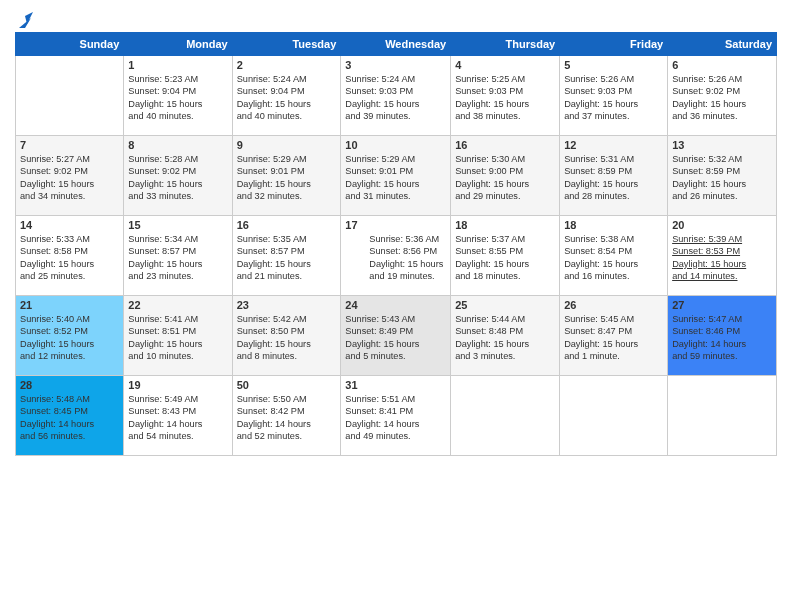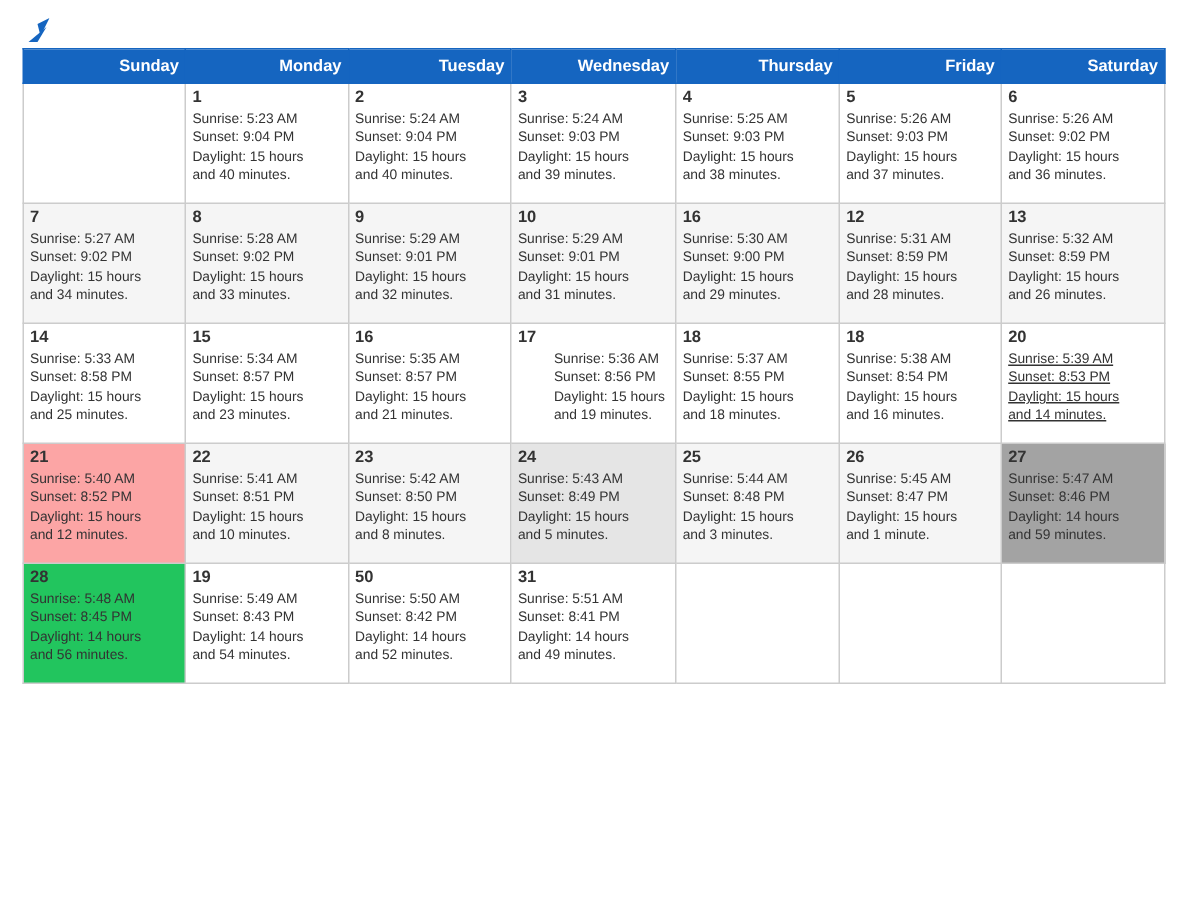--- a/index.html
+++ b/index.html
@@ -257,21 +257,21 @@
           </td>
           <td style="background-color: rgb(255, 255, 255);">
             <span class="day-number">20</span>
             <div class="day-info" style="white-space: pre-line; text-decoration: underline;">Sunrise: 5:39 AM
 Sunset: 8:53 PM
 Daylight: 15 hours
 and 14 minutes.</div>
           </td>
         </tr>
         <tr>
-          <td style="background-color: #fca5a5;">
+          <td style="background-color: #7dd3fc;">
             <span class="day-number">21</span>
             <div class="day-info" style="white-space: pre-line;">Sunrise: 5:40 AM
 Sunset: 8:52 PM
 Daylight: 15 hours
 and 12 minutes.</div>
           </td>
           <td style="background-color: rgb(245, 245, 245);">
             <span class="day-number">22</span>
             <div class="day-info" style="white-space: pre-line;">Sunrise: 5:41 AM
 Sunset: 8:51 PM
@@ -299,30 +299,30 @@
 Daylight: 15 hours
 and 3 minutes.</div>
           </td>
           <td style="background-color: rgb(245, 245, 245);">
             <span class="day-number">26</span>
             <div class="day-info" style="white-space: pre-line;">Sunrise: 5:45 AM
 Sunset: 8:47 PM
 Daylight: 15 hours
 and 1 minute.</div>
           </td>
-          <td style="background-color: #a3a3a3;">
+          <td style="background-color: #3b82f6;">
             <span class="day-number">27</span>
             <div class="day-info" style="white-space: pre-line;">Sunrise: 5:47 AM
 Sunset: 8:46 PM
 Daylight: 14 hours
 and 59 minutes.</div>
           </td>
         </tr>
         <tr>
-          <td style="background-color: #22c55e;">
+          <td style="background-color: #0ea5e9;">
             <span class="day-number">28</span>
             <div class="day-info" style="white-space: pre-line;">Sunrise: 5:48 AM
 Sunset: 8:45 PM
 Daylight: 14 hours
 and 56 minutes.</div>
           </td>
           <td style="background-color: rgb(255, 255, 255);">
             <span class="day-number">19</span>
             <div class="day-info" style="white-space: pre-line;">Sunrise: 5:49 AM
 Sunset: 8:43 PM

